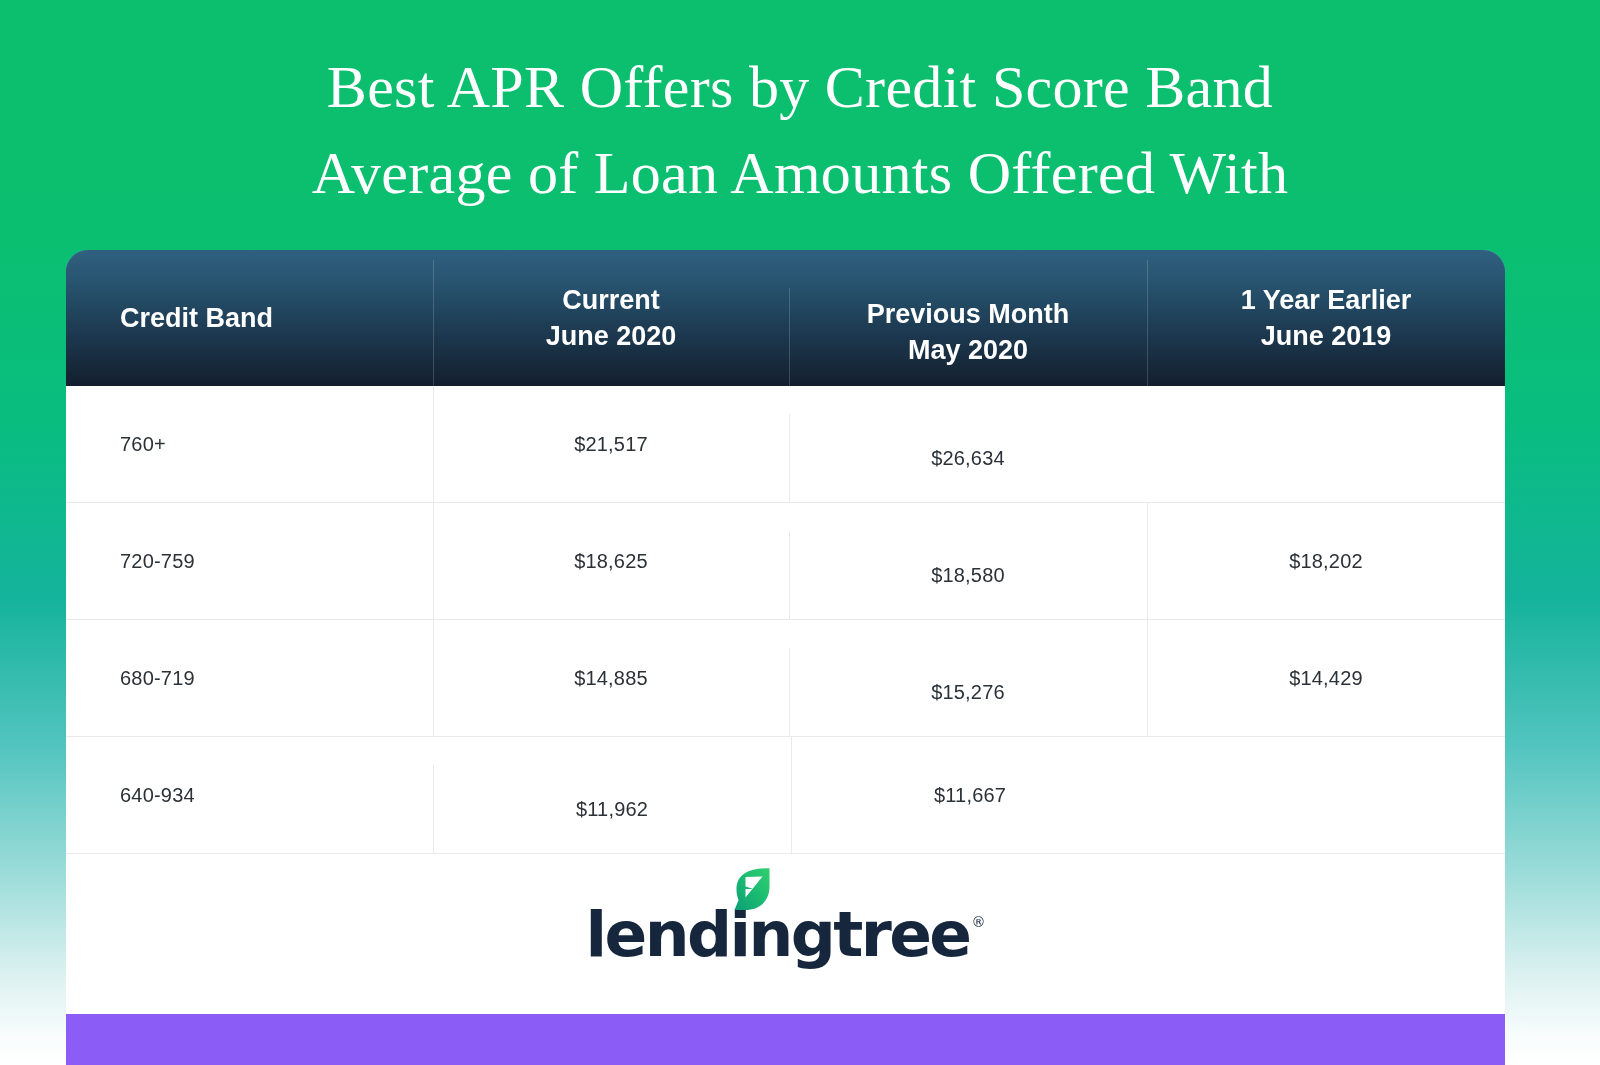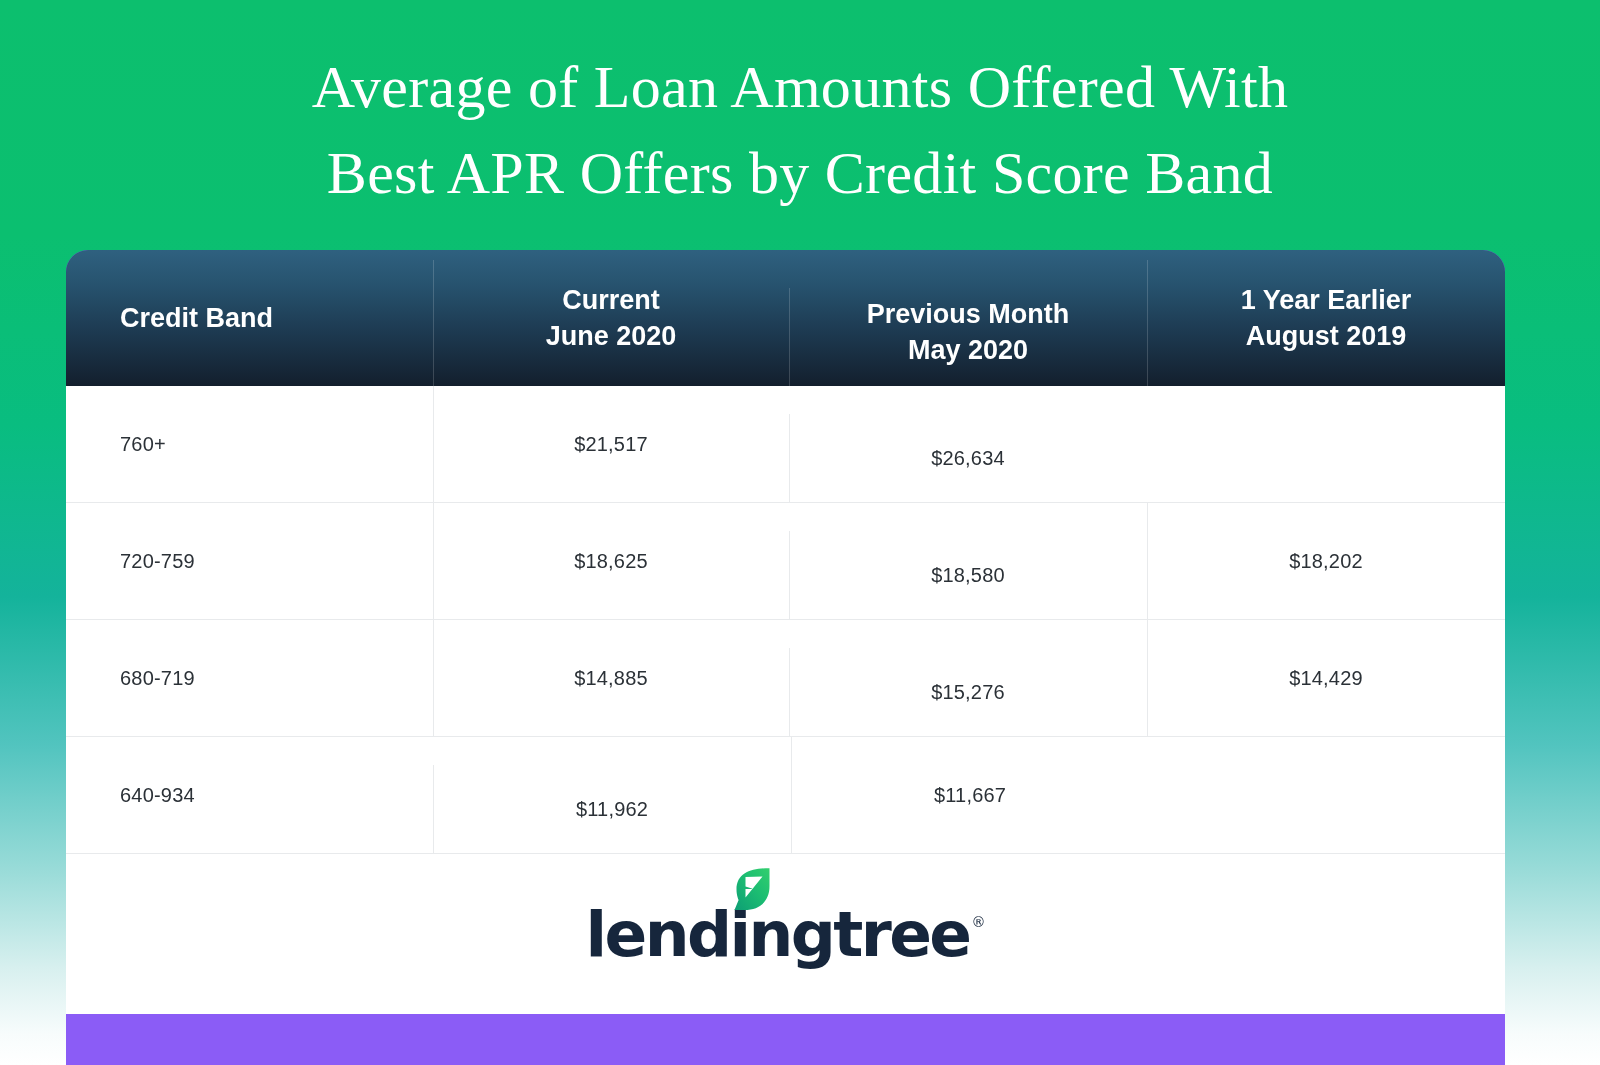--- a/index.html
+++ b/index.html
@@ -153,41 +153,41 @@
     left: 146px;
     top: -36px;
     width: 40px;
     height: 44px;
   }
 </style>
 </head>
 <body>
 
 <div class="title-wrap">
+  <div class="title-line">Best APR Offers by Credit Score Band</div>
   <div class="title-line">Average of Loan Amounts Offered With</div>
-  <div class="title-line">Best APR Offers by Credit Score Band</div>
 </div>
 
 <div class="card">
 
   <div class="thead">
     <div class="th first c1">
       <span>Credit Band</span>
     </div>
     <div class="th c2">
       <span>Current</span>
       <span class="sub">June 2020</span>
     </div>
     <div class="th c3">
       <span>Previous Month</span>
       <span class="sub">May 2020</span>
     </div>
     <div class="th c4">
       <span>1 Year Earlier</span>
-      <span class="sub">August 2019</span>
+      <span class="sub">June 2019</span>
     </div>
   </div>
 
   <div class="tbody">
 
     <div class="row">
       <div class="td first c1">760+</div>
       <div class="td c2">$21,517</div>
       <div class="td c3">$26,634</div>
     </div>

